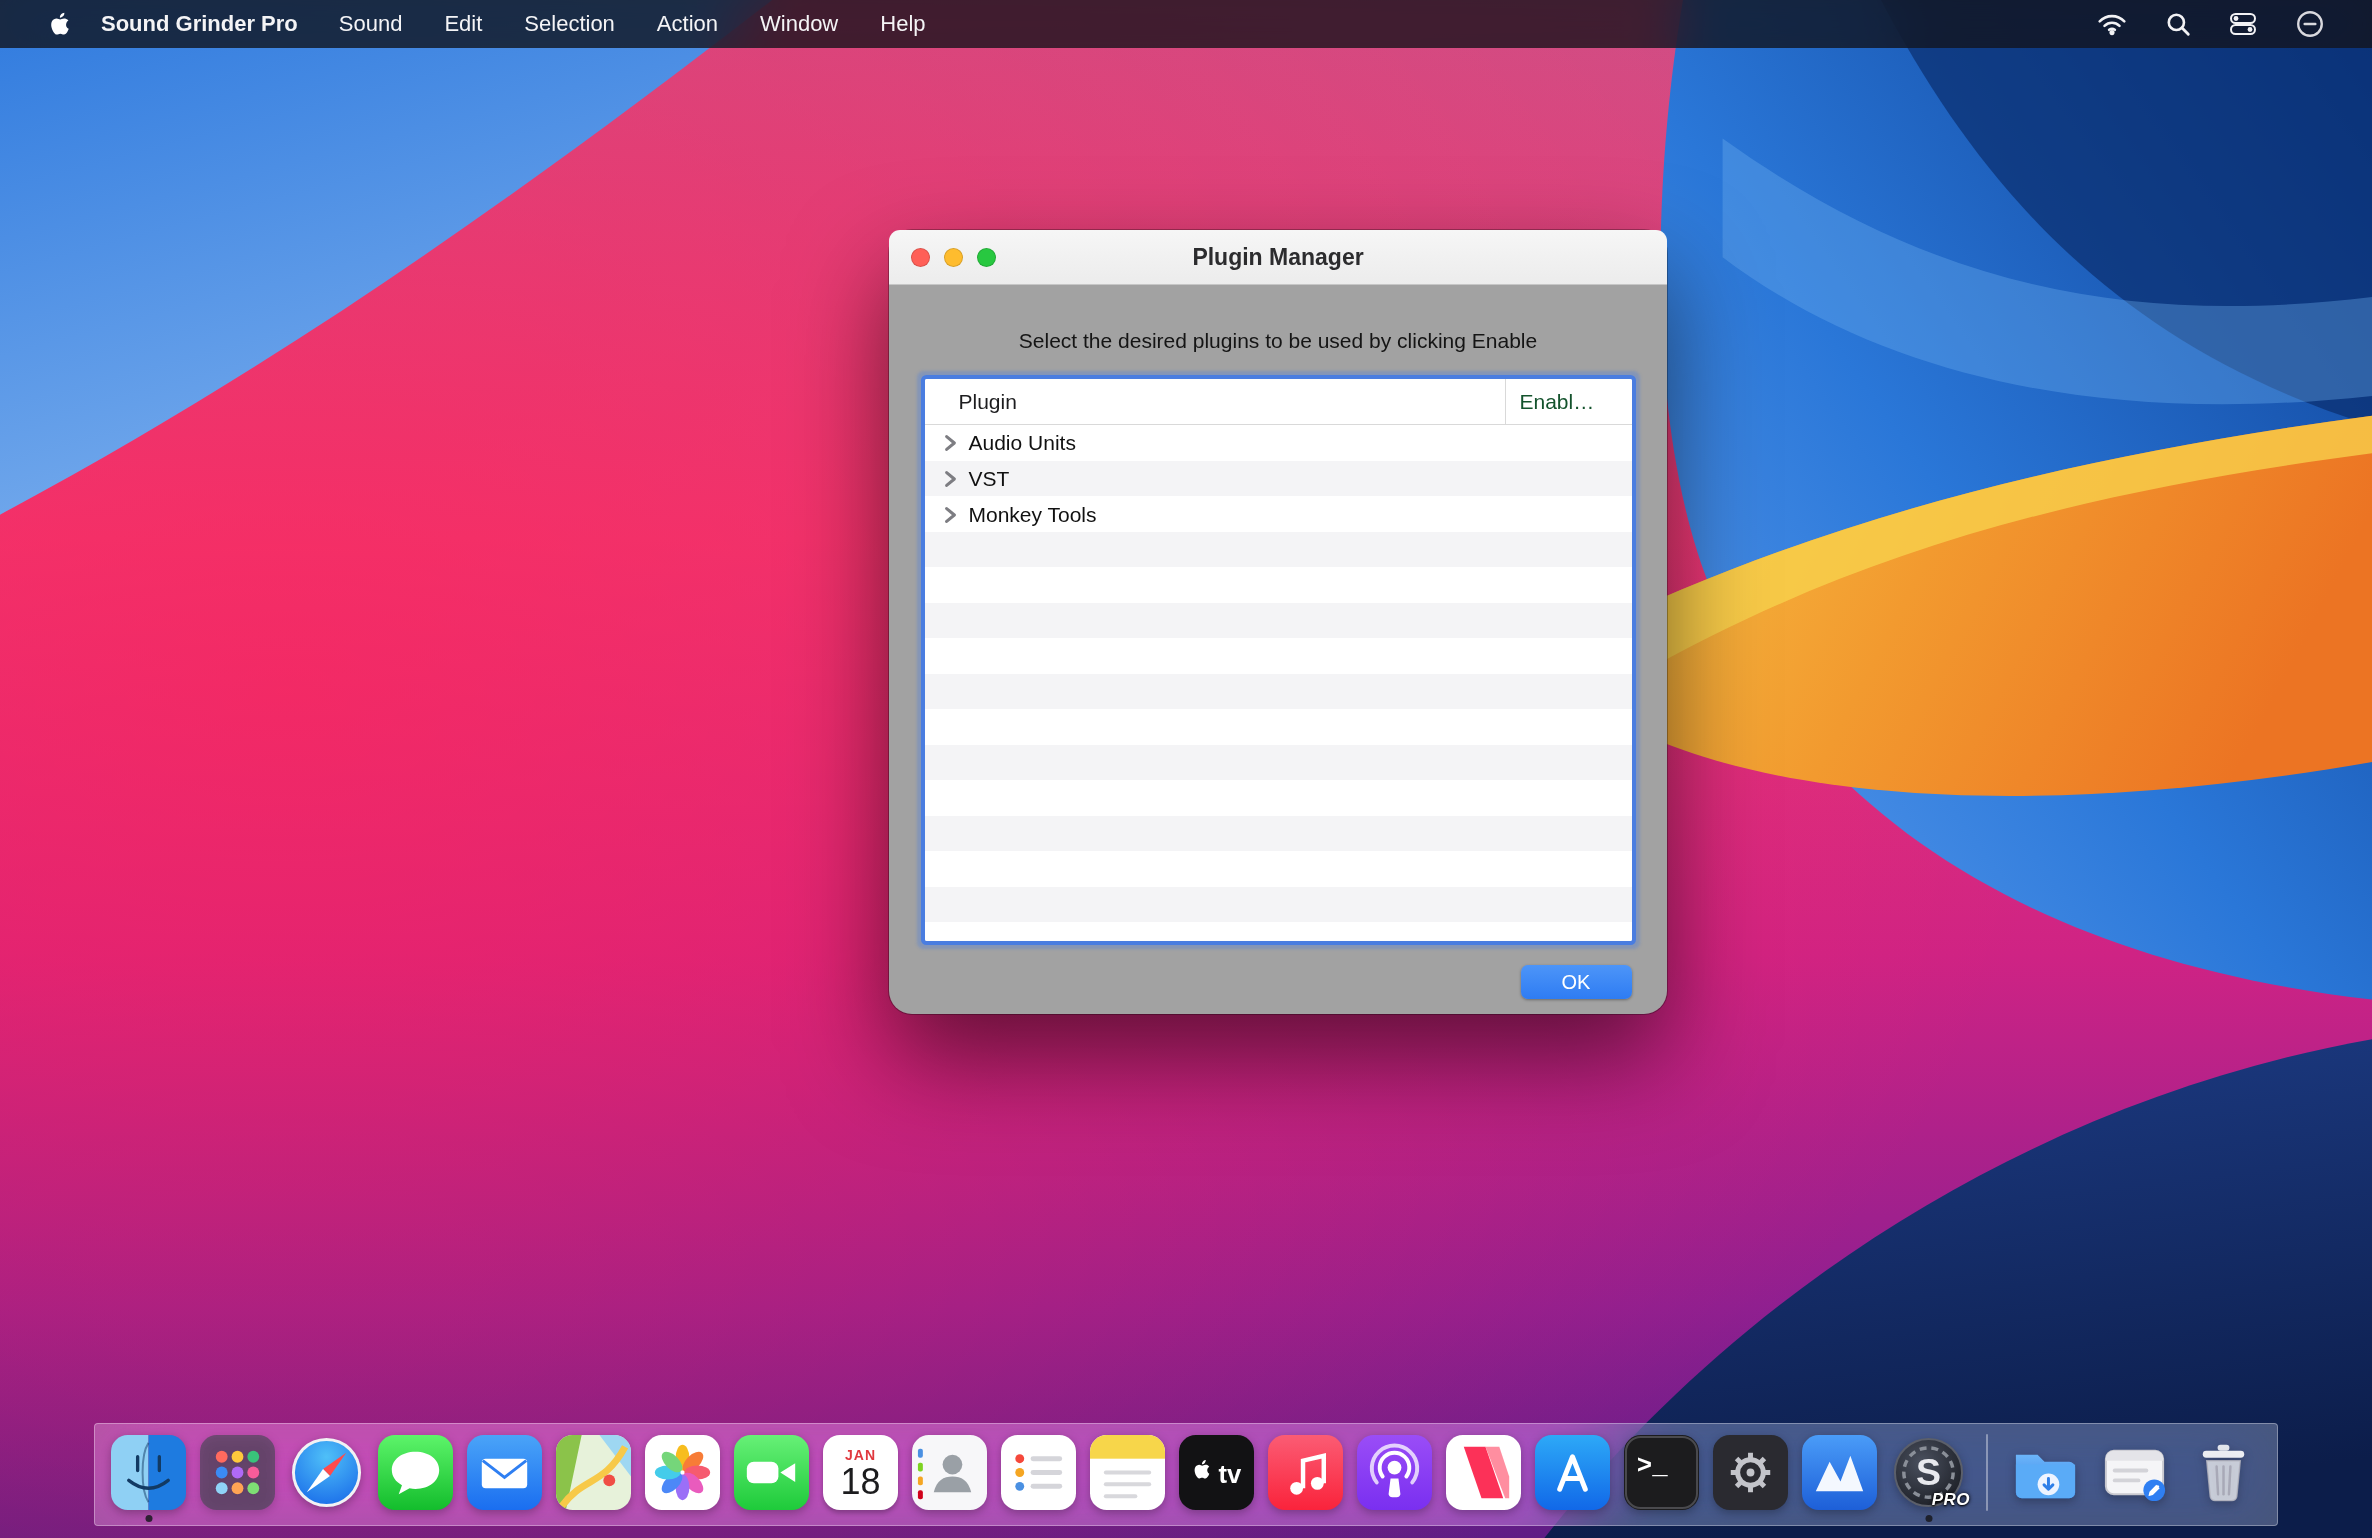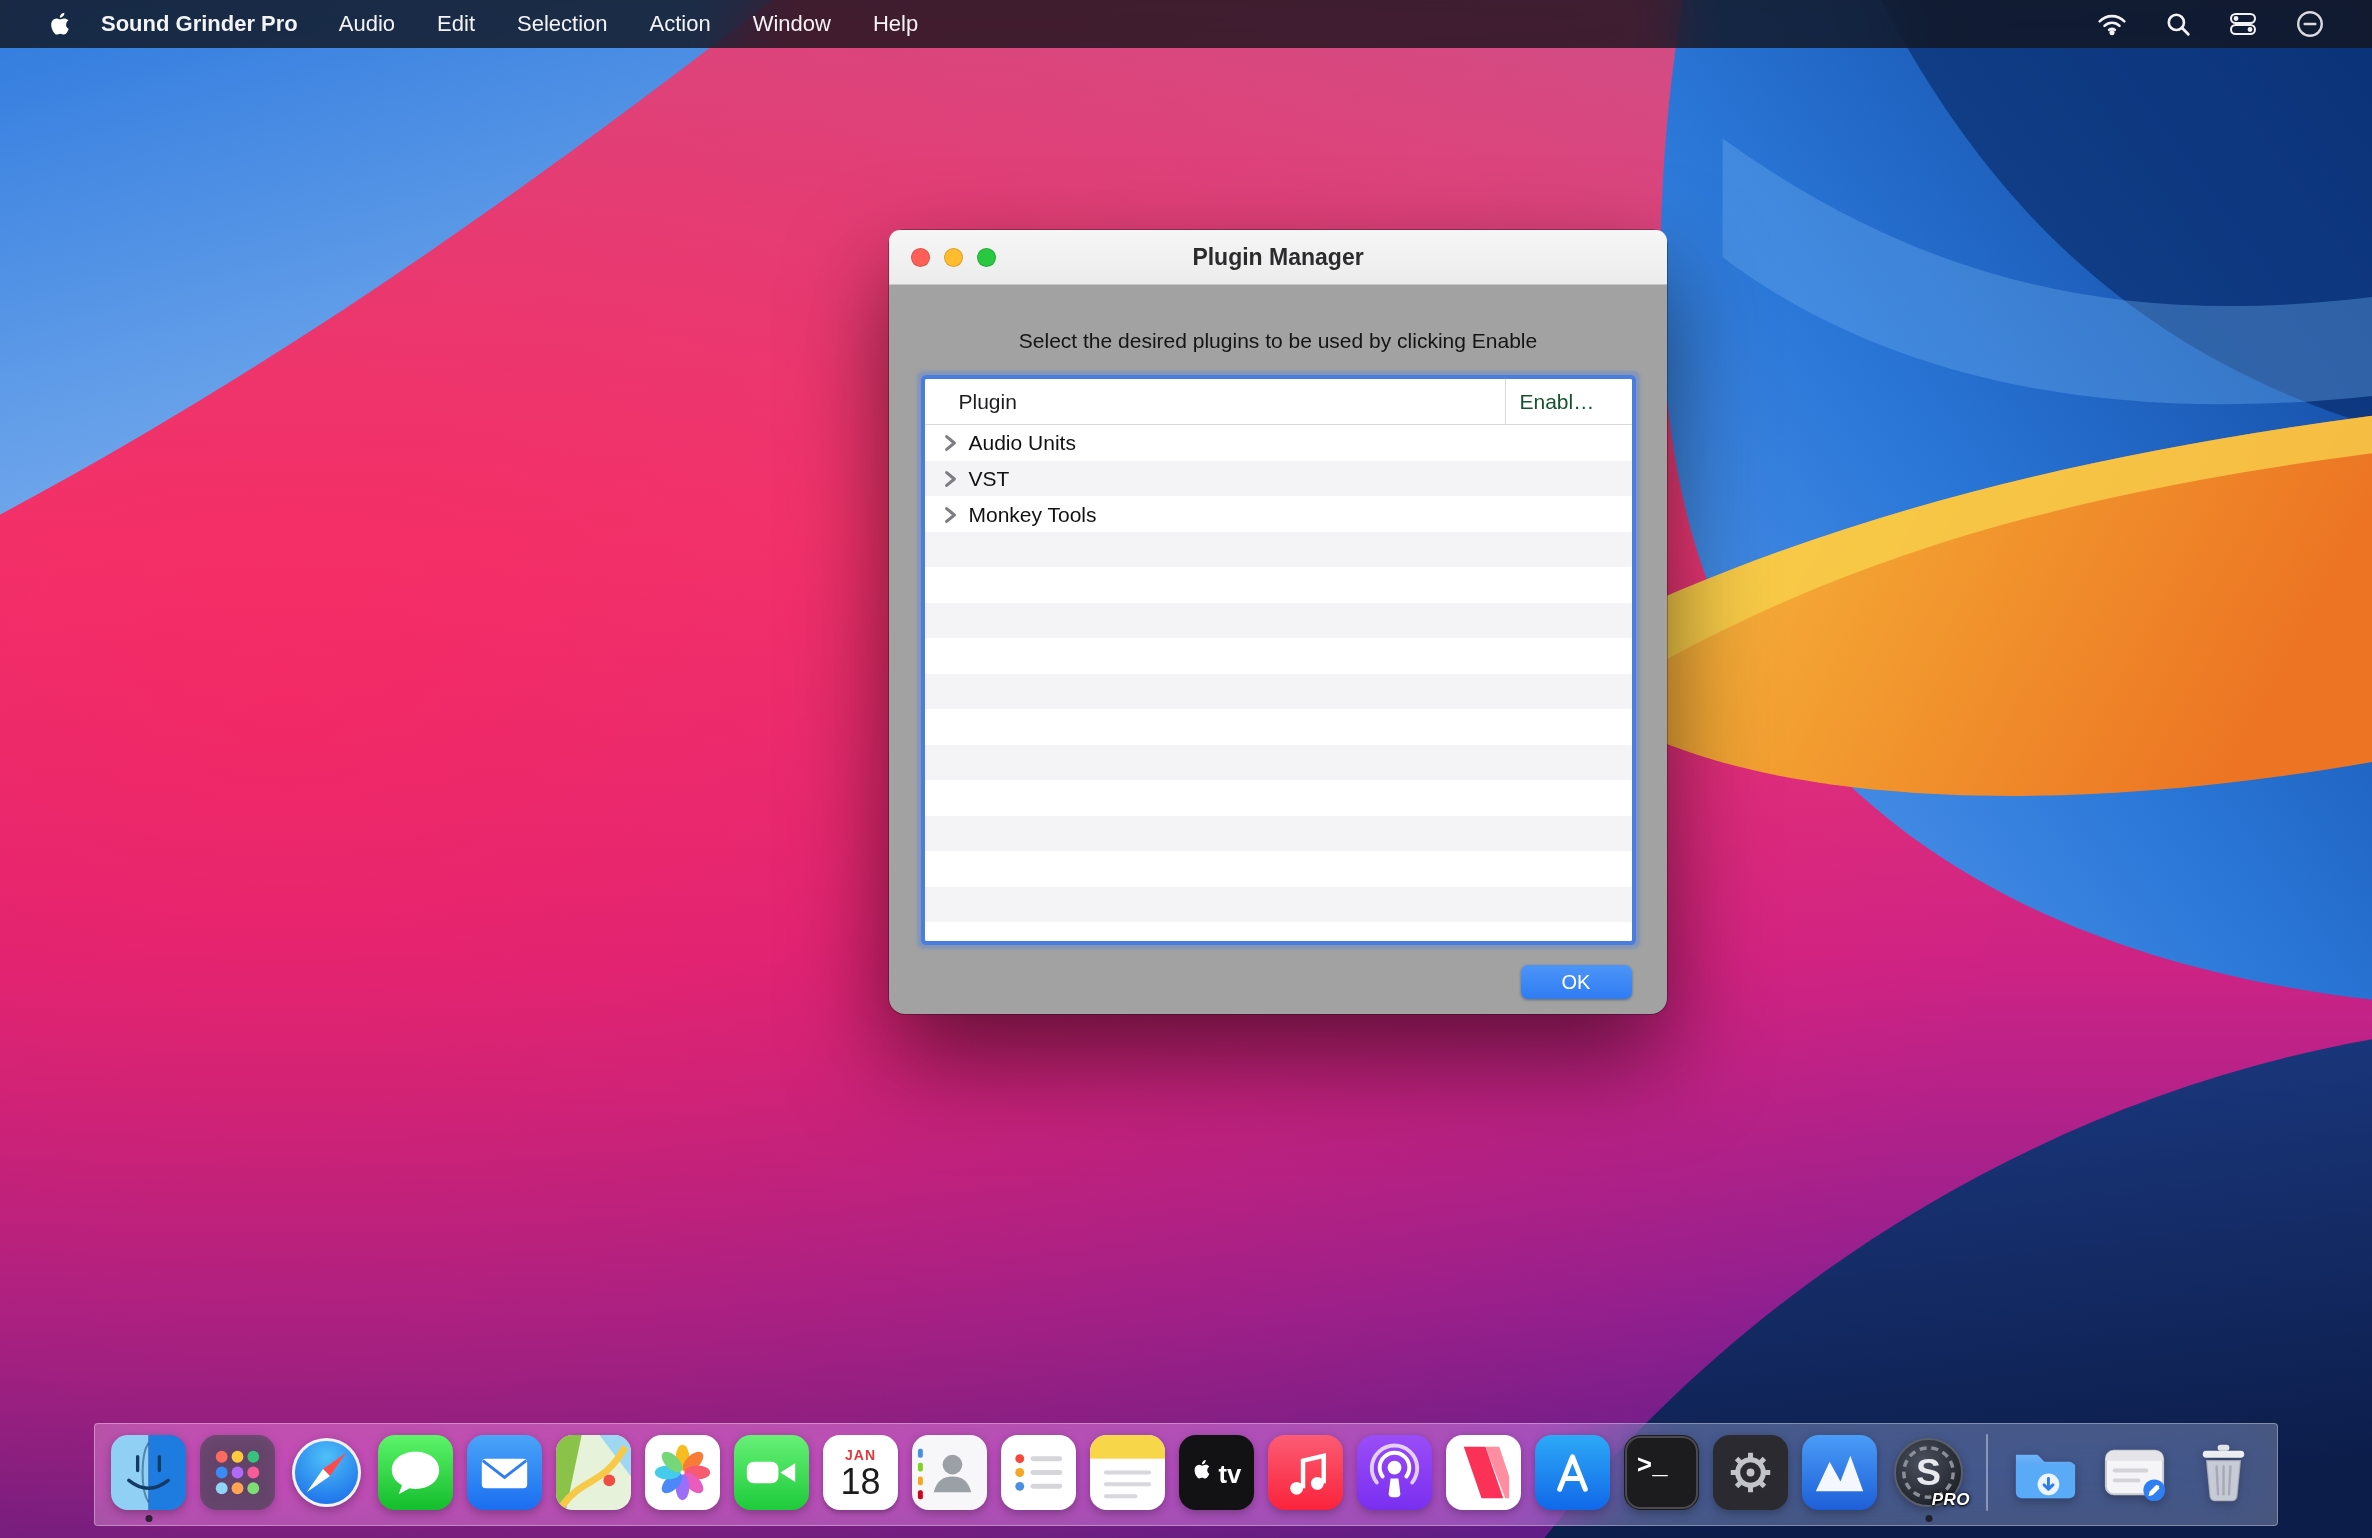--- a/index.html
+++ b/index.html
@@ -13,21 +13,21 @@
   .menubar { position:absolute; top:0; left:0; right:0; height:48px; display:flex; align-items:center;
              padding:0 47px; background:rgba(20,20,26,.8); backdrop-filter:blur(26px) saturate(1.4);
              color:#f4f4f6; z-index:60; }
   .apple-wrap { width:24px; height:28px; display:flex; align-items:center; justify-content:center; }
   .menu-appname { font-weight:700; font-size:22px; margin:0 20px 0 30px; }
   .menu-item { font-size:22px; margin:0 21px; cursor:default; }
   .mb-spacer { flex:1; }
   .status-icon { height:32px; margin-left:38px; display:flex; align-items:center; justify-content:center; }
 
   
-  .window { position:absolute; left:889px; top:230px; width:778px; height:784px; border-radius:16px;
+  .window { position:absolute; left:889px; top:230px; width:778px; height:784px; border-radius:23px;
             background:#a2a2a2; box-shadow:0 44px 99px rgba(0,0,0,.55), 0 0 0 1px rgba(0,0,0,.28);
             z-index:20; display:flex; flex-direction:column; }
   .titlebar { height:55px; background:linear-gradient(#f6f6f6,#ececec); border-bottom:1px solid #c6c6c6;
               border-radius:11px 11px 0 0; position:relative; display:flex; align-items:center;
               justify-content:center; flex:0 0 auto; }
   .traffic { position:absolute; left:22px; top:0; height:100%; display:flex; align-items:center; gap:14px; }
   .tl { width:19px; height:19px; border-radius:50%; display:inline-block; border:1px solid rgba(0,0,0,.15); }
   .tl-red { background:#ff5f57; }
   .tl-yellow { background:#febc2e; }
   .tl-green { background:#28c840; }
@@ -115,21 +115,21 @@
 </svg>
 
 <div class="menubar">
   <div class="apple-wrap">
     <svg viewBox="0 0 24 28" width="22" height="26">
       <path fill="#fff" d="M19.7,14.9c0-3,2.5-4.5,2.6-4.6c-1.4-2.1-3.6-2.4-4.4-2.4c-1.9-0.2-3.6,1.1-4.6,1.1 c-1,0-2.4-1.1-3.9-1.1C7.4,8,5.5,9.1,4.5,10.8c-2.1,3.6-0.5,8.9,1.5,11.8c1,1.4,2.2,3,3.7,2.9c1.5-0.1,2-1,3.8-1 s2.3,1,3.9,0.9c1.6,0,2.6-1.4,3.6-2.8c1.1-1.6,1.6-3.2,1.6-3.3C22.5,19.3,19.7,18.2,19.7,14.9z"></path>
       <path fill="#fff" d="M16.6,5.4c0.8-1,1.4-2.4,1.2-3.8c-1.2,0-2.7,0.8-3.5,1.8c-0.8,0.9-1.5,2.3-1.3,3.7 C14.4,7.2,15.8,6.4,16.6,5.4z"></path>
     </svg>
   </div>
   <div class="menu-appname">Sound Grinder Pro</div>
-  <div class="menu-item">Audio</div>
+  <div class="menu-item">Sound</div>
   <div class="menu-item">Edit</div>
   <div class="menu-item">Selection</div>
   <div class="menu-item">Action</div>
   <div class="menu-item">Window</div>
   <div class="menu-item">Help</div>
   <div class="mb-spacer"></div>
   <div class="status-icon">
     <svg viewBox="0 0 28 22" width="30" height="24">
       <g stroke="#f2f2f5" stroke-width="2.4" fill="none" stroke-linecap="round">
         <path d="M2.5,8.5 A16,16 0 0 1 25.5,8.5"></path>

